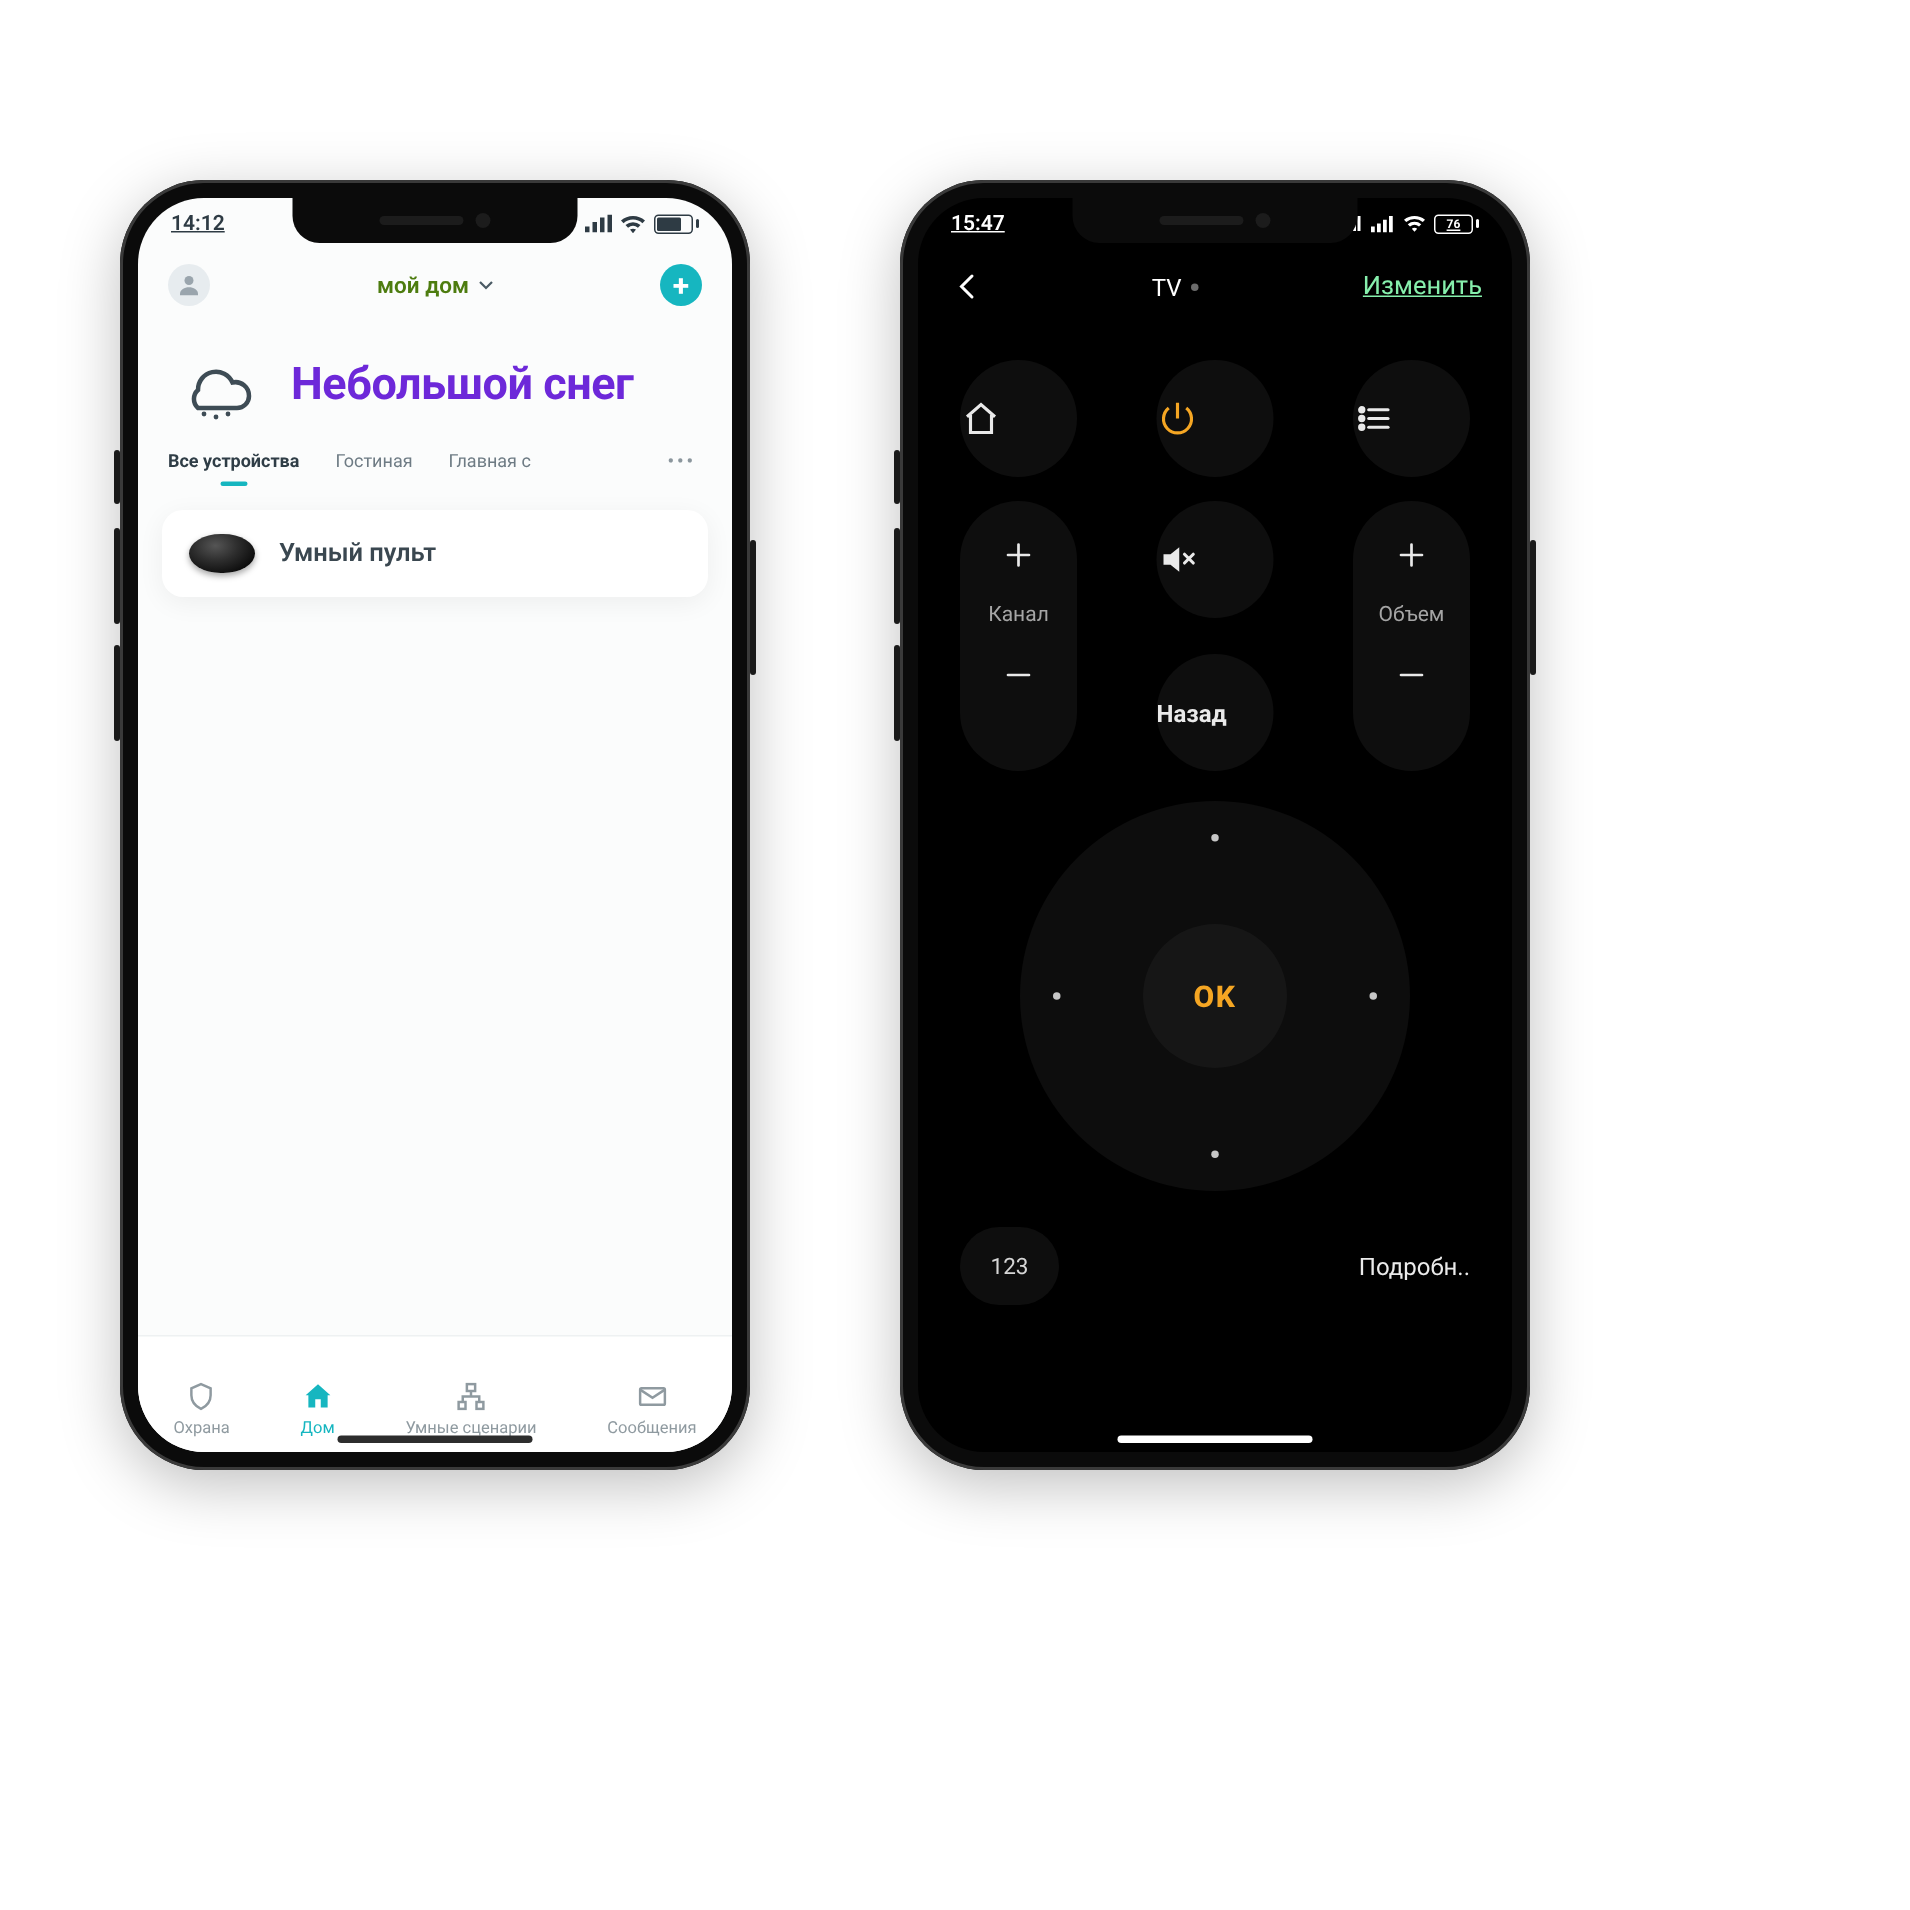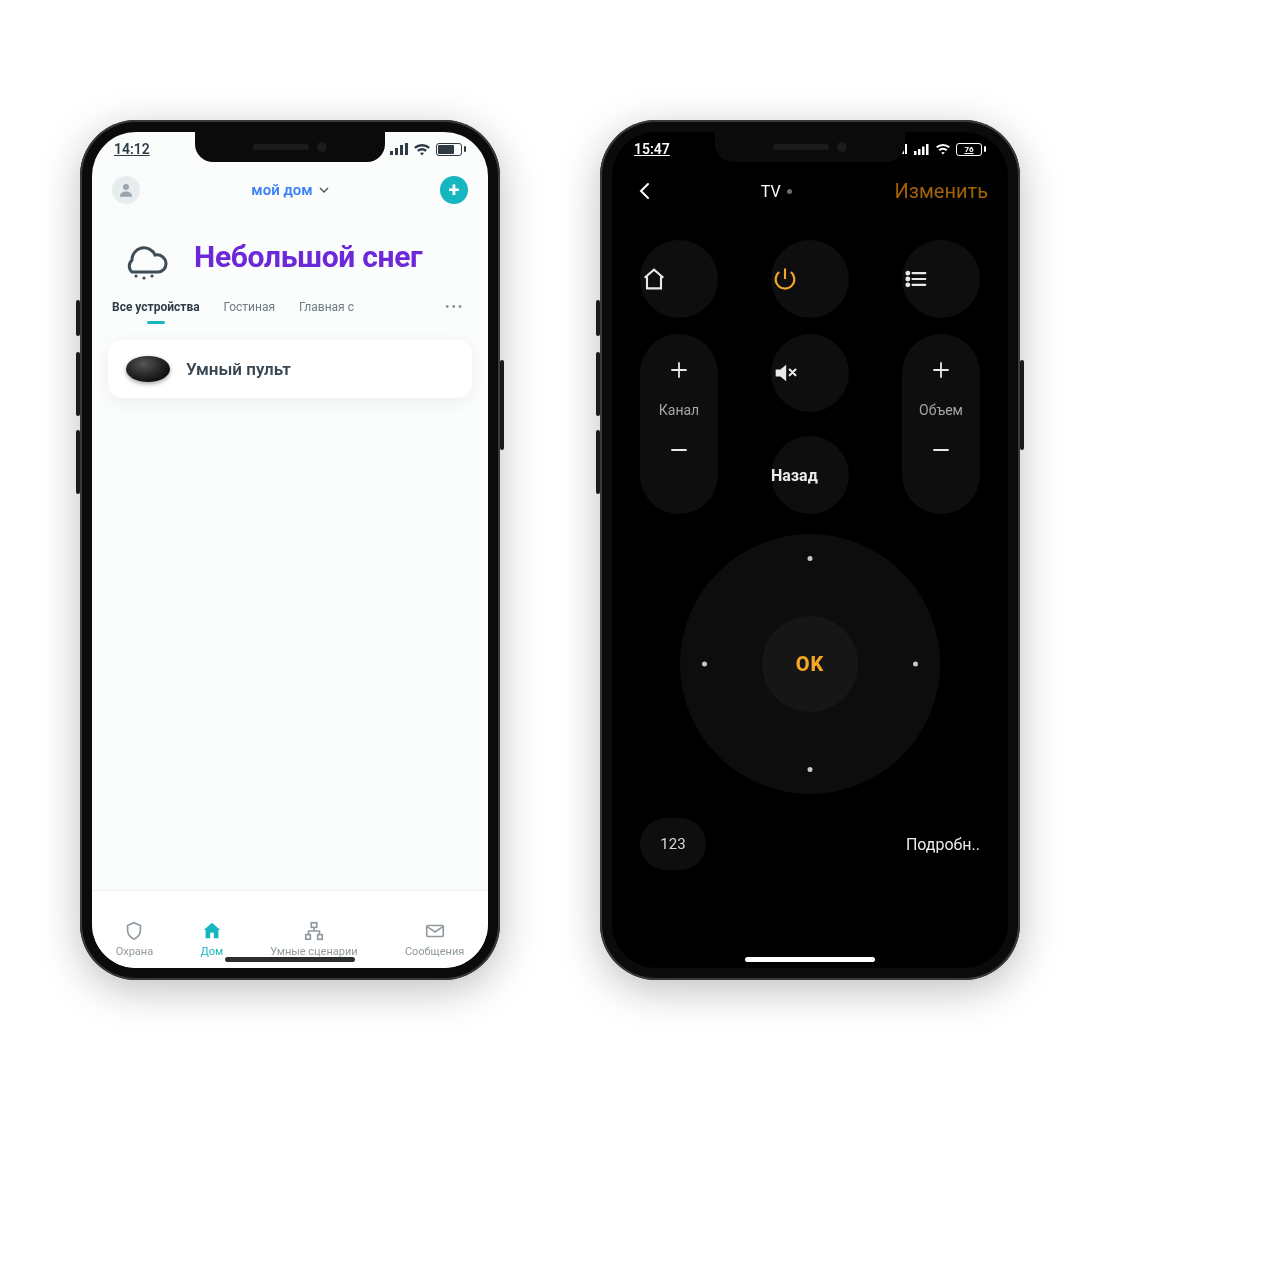--- a/index.html
+++ b/index.html
@@ -68,21 +68,21 @@
     display:flex; align-items:center; justify-content:space-between;
     padding: 10px 20px 6px;
   }
   .avatar{
     width:28px; height:28px; border-radius:50%;
     background:#e7ecef; display:flex; align-items:center; justify-content:center;
   }
   .avatar svg{ width:18px; height:18px; }
   .home-sel{
     display:flex; align-items:center; gap:6px;
-    color:#3b82f6; font-weight:600; font-size:15px;
+    color:#4d7c0f; font-weight:600; font-size:15px;
   }
   .add-btn{
     width:28px; height:28px; border-radius:50%;
     background:#16b6c0; color:#fff; display:flex; align-items:center; justify-content:center;
     font-size:20px; font-weight:700; line-height:1;
   }
   .weather-row{
     display:flex; align-items:center; gap:18px;
     padding: 22px 20px 10px;
   }
@@ -131,21 +131,21 @@
   .dark  .home-ind{ background:#ffffff;}
 
   
   .p2-header{
     display:flex; align-items:center; justify-content:space-between;
     padding: 12px 20px 10px;
   }
   .back{ width:26px; height:26px; display:flex; align-items:center; justify-content:center; color:#fff;}
   .p2-title{ font-size:16px; color:#fff; display:flex; align-items:center; gap:6px;}
   .p2-title .dot{ width:5px;height:5px;border-radius:50%;background:#6b6b6b;}
-  .edit{ font-size:20px; color:#a16207;}
+  .edit{ font-size:17px; color:#86efac;text-decoration:underline;}
   .rc-grid{ padding: 26px 28px 0; }
   .row{ display:flex; justify-content:space-between; align-items:center; margin-bottom:16px;}
   .rbtn{
     width:78px; height:78px; border-radius:50%;
     background: rgba(255,255,255,.055);
     display:flex; align-items:center; justify-content:flex-start;
     color:#e9e9e9;
   }
   .rbtn svg{ width:28px; height:28px; }
   .rbtn.power{ color:#f5a623; }

